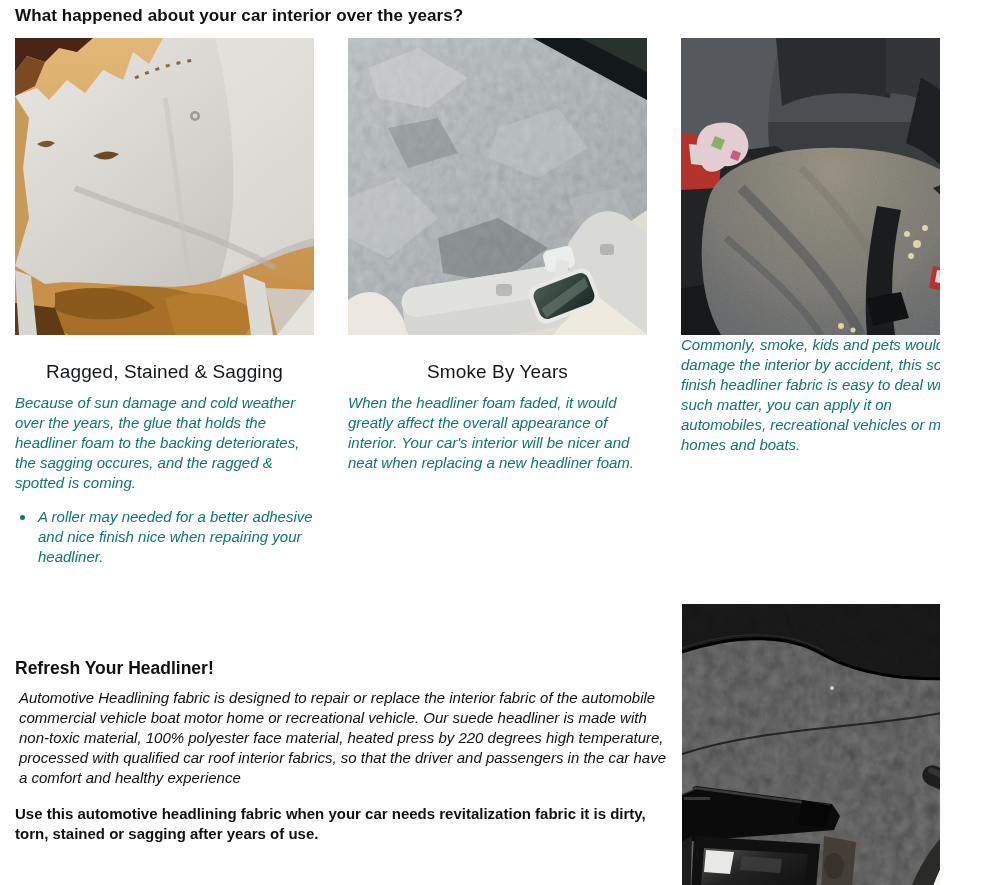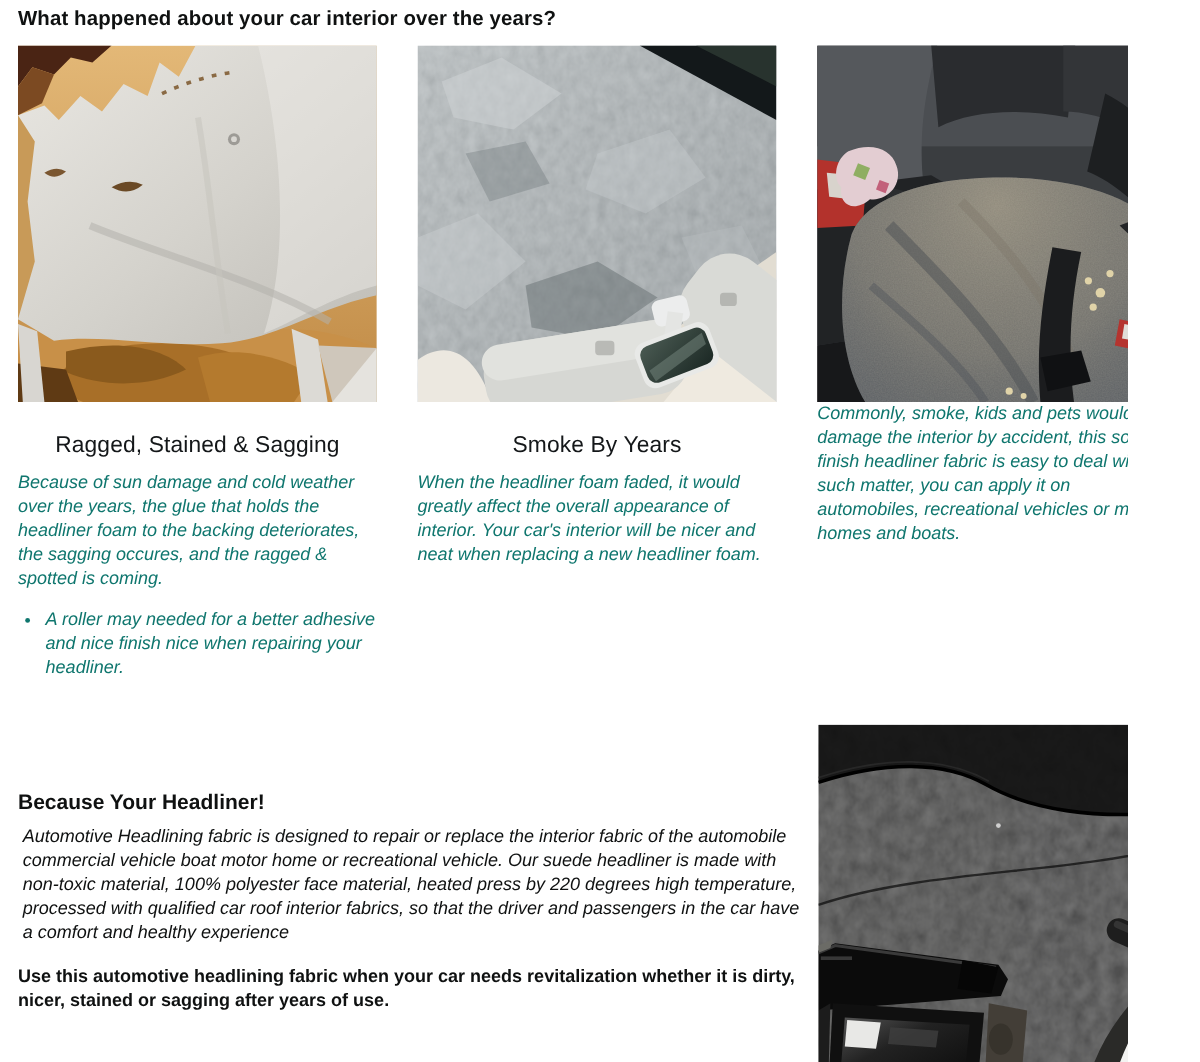--- a/index.html
+++ b/index.html
@@ -209,23 +209,23 @@
           </g>
           <path d="M252,228 l30,6 -4,22 -30,-6 Z" fill="#b5342f"></path>
           <path d="M256,232 l22,4 -2,12 -22,-4 Z" fill="#e0ddd8"></path>
         </svg>
         <p>Commonly, smoke, kids and pets would damage the interior by accident, this soft finish headliner fabric is easy to deal with such matter, you can apply it on automobiles, recreational vehicles or motor homes and boats.</p>
       </div>
     </div>
 
     <div class="bottom">
       <div class="bottom-text">
-        <h2>Because Your Headliner!</h2>
+        <h2>Refresh Your Headliner!</h2>
         <p class="lead">Automotive Headlining fabric is designed to repair or replace the interior fabric of the automobile commercial vehicle boat motor home or recreational vehicle. Our suede headliner is made with non-toxic material, 100% polyester face material, heated press by 220 degrees high temperature, processed with qualified car roof interior fabrics, so that the driver and passengers in the car have a comfort and healthy experience</p>
-        <p class="strong">Use this automotive headlining fabric when your car needs revitalization whether it is dirty, nicer, stained or sagging after years of use.</p>
+        <p class="strong">Use this automotive headlining fabric when your car needs revitalization fabric it is dirty, torn, stained or sagging after years of use.</p>
       </div>
 
       <svg class="bottom-photo" viewBox="0 0 299 307" role="img" aria-label="photo-of-refreshed-black-suede-headliner-with-sunroof-visor-and-grab-handle">
         <defs>
           <filter id="p4-n">
             <feTurbulence type="fractalNoise" baseFrequency="0.09 0.07" numOctaves="3" seed="11"></feTurbulence>
             <feColorMatrix type="matrix" values="0.4 0.4 0.4 0 0.08  0.4 0.4 0.4 0 0.08  0.4 0.4 0.4 0 0.09  0 0 0 0 0.5"></feColorMatrix>
           </filter>
           <linearGradient id="p4-mir" x1="0" y1="0" x2="1" y2="1">
             <stop offset="0" stop-color="#555555"></stop>

